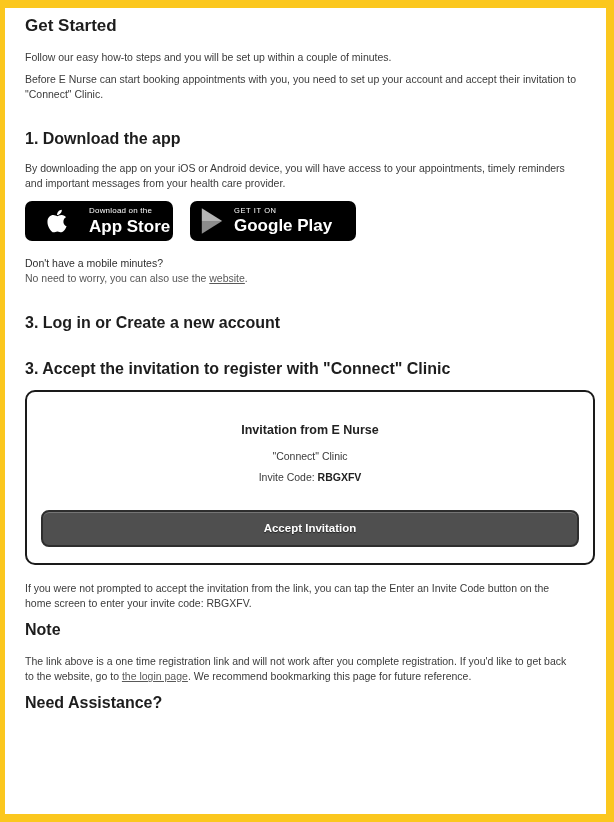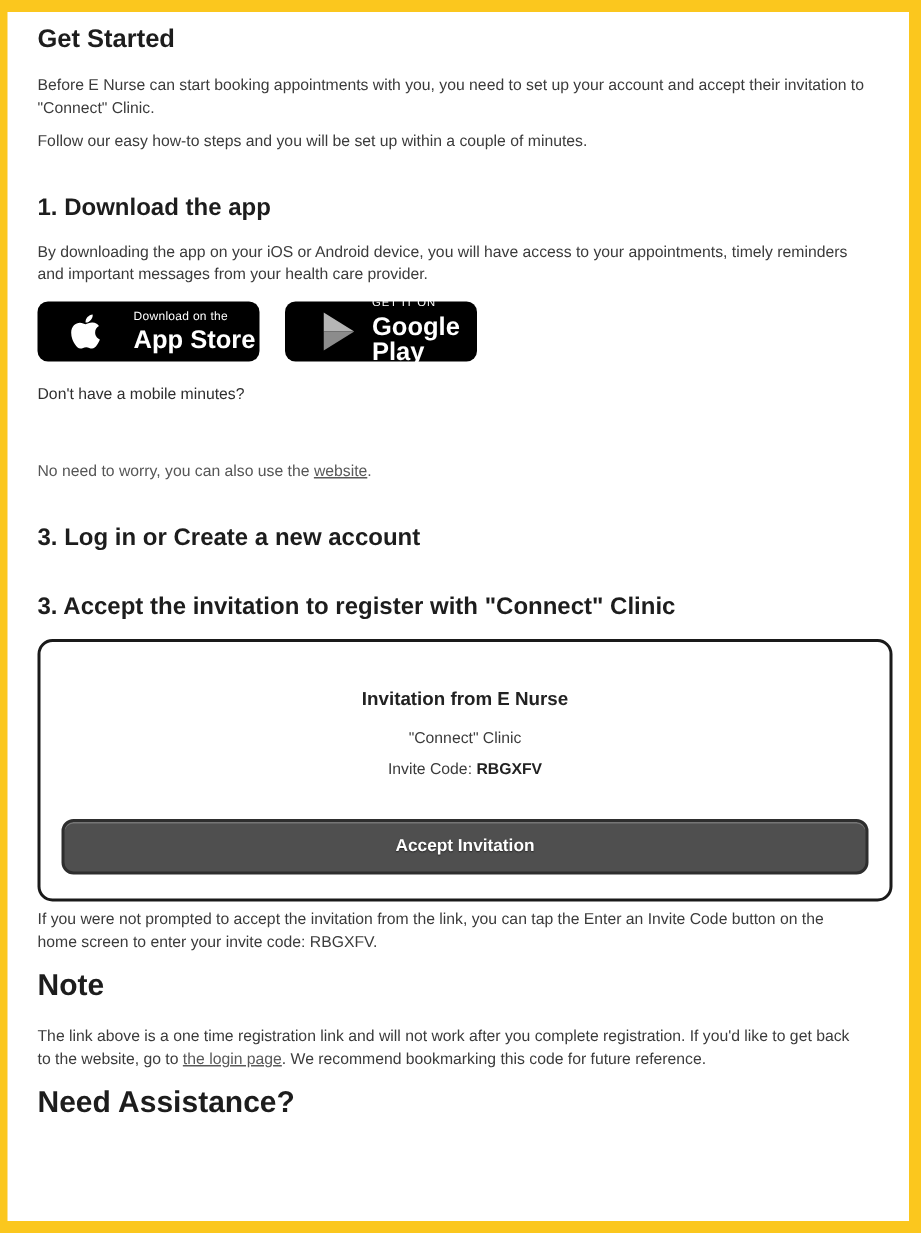--- a/index.html
+++ b/index.html
@@ -27,52 +27,52 @@
   }
   h1{
     font-size:17px;line-height:1.2;font-weight:bold;color:#1d1d1d;
     margin:0 0 14px 0;letter-spacing:0;
   }
   h2.step{
     font-size:16px;line-height:1.2;font-weight:bold;color:#1d1d1d;
     margin:27px 0 12px 0;
   }
   h2.tight{
-    font-size:20px;line-height:1.2;font-weight:bold;color:#1d1d1d;
+    font-size:16px;line-height:1.2;font-weight:bold;color:#1d1d1d;
     margin:9px 0 15px 0;
   }
   p{
     font-size:10.5px;line-height:15px;color:#3b3b3b;
     margin:0 0 7px 0;white-space:pre-line;max-width:578px;
   }
   p.lead-dark{color:#2f2f2f;margin-bottom:0;}
-  p.sub-gray{color:#565656;margin-top:36px;}
+  p.sub-gray{color:#565656;}
   a.link{color:#595959;text-decoration:underline;cursor:pointer;}
   b.inline-bold{font-weight:bold;color:#2f2f2f;}
 
   
   .badges{display:flex;gap:17px;margin:10px 0 15px 0;}
   .badge{
     display:flex;align-items:center;background:var(--badge-bg);
     border-radius:7px;height:40px;box-sizing:border-box;color:#ffffff;
     cursor:pointer;
   }
   .badge.appstore{width:148px;padding-left:21px;gap:12px;}
-  .badge.gplay{width:128px;padding-left:23px;}
+  .badge.gplay{width:166px;padding-left:9px;}
   .badge .icon{flex:0 0 auto;display:flex;align-items:center;justify-content:center;}
   .badge .txt{display:flex;flex-direction:column;margin-left:9px;line-height:1;}
   .badge .small{font-size:8px;letter-spacing:.2px;margin-bottom:3px;}
   .badge .small.caps{font-size:7.5px;letter-spacing:.6px;}
   .badge .big{font-size:17px;font-weight:bold;letter-spacing:0;}
 
   
   .invite-card{
     box-sizing:border-box;
     border:2px solid #1a1a1a;border-radius:10px;background:#ffffff;
-    margin:1px 0 5px 0;width:570px;
+    margin:1px 0 16px 0;width:570px;
     padding:31px 14px 16px 14px;text-align:center;
   }
   .invite-card .title{font-size:12.5px;font-weight:bold;color:#222;margin:0 0 13px 0;}
   .invite-card .clinic{font-size:10.5px;color:#3b3b3b;margin:0 0 9px 0;}
   .invite-card .codeline{font-size:10.5px;color:#3b3b3b;margin:0 0 27px 0;}
   .invite-card .codeline b{font-weight:bold;color:#222;}
   .accept-btn{
     box-sizing:border-box;height:37px;width:100%;
     background:var(--button-bg);
     border:2px solid #2e2e2e;border-radius:8px;
@@ -83,23 +83,23 @@
     cursor:pointer;font-family:"Liberation Sans", sans-serif;
   }
 </style>
 </head>
 <body>
 
 <div class="page">
   <div class="content">
 
     <h1>Get Started</h1>
+    <p>Follow our easy how-to steps and you will be set up within a couple of minutes.</p>
     <p>Before E Nurse can start booking appointments with you, you need to set up your account and accept their invitation to
 "Connect" Clinic.</p>
-    <p>Follow our easy how-to steps and you will be set up within a couple of minutes.</p>
 
     <h2 class="step">1. Download the app</h2>
     <p>By downloading the app on your iOS or Android device, you will have access to your appointments, timely reminders
 and important messages from your health care provider.</p>
 
     <div class="badges">
       <div class="badge appstore">
         <span class="icon">
           <svg width="22" height="26" viewBox="0 0 384 512">
               <path fill="#ffffff" d="M318.7 268.7c-.2-36.7 16.4-64.4 50-84.8-18.8-26.9-47.2-41.7-84.7-44.6-35.5-2.8-74.3 20.7-88.5 20.7-15 0-49.4-19.7-76.4-19.7C63.3 141.2 4 184.8 4 273.5q0 39.3 14.4 81.2c12.8 36.7 59 126.7 107.2 125.2 25.2-.6 43-17.9 75.8-17.9 31.8 0 48.3 17.9 76.4 17.9 48.6-.7 90.4-82.5 102.6-119.3-65.2-30.7-61.7-90-61.7-91.9zm-56.6-164.2c27.3-32.4 24.8-61.9 24-72.5-24.1 1.4-52 16.4-67.9 34.9-17.5 19.8-27.8 44.3-25.6 71.9 26.1 2 49.9-11.4 69.5-34.3z"></path>
@@ -136,18 +136,18 @@
       <div class="clinic">"Connect" Clinic</div>
       <div class="codeline"><span>Invite Code: </span><b>RBGXFV</b></div>
       <div class="accept-btn">Accept Invitation</div>
     </div>
 
     <p>If you were not prompted to accept the invitation from the link, you can tap the Enter an Invite Code button on the
 home screen to enter your invite code: RBGXFV.</p>
 
     <h2 class="tight">Note</h2>
     <p><span>The link above is a one time registration link and will not work after you complete registration. If you'd like to get back
-to the website, go to </span><a class="link">the login page</a><span>. We recommend bookmarking this code for future reference.</span></p>
+to the website, go to </span><a class="link">the login page</a><span>. We recommend bookmarking this page for future reference.</span></p>
 
     <h2 class="tight">Need Assistance?</h2>
 
   </div>
 </div>
 
 </body></html>

